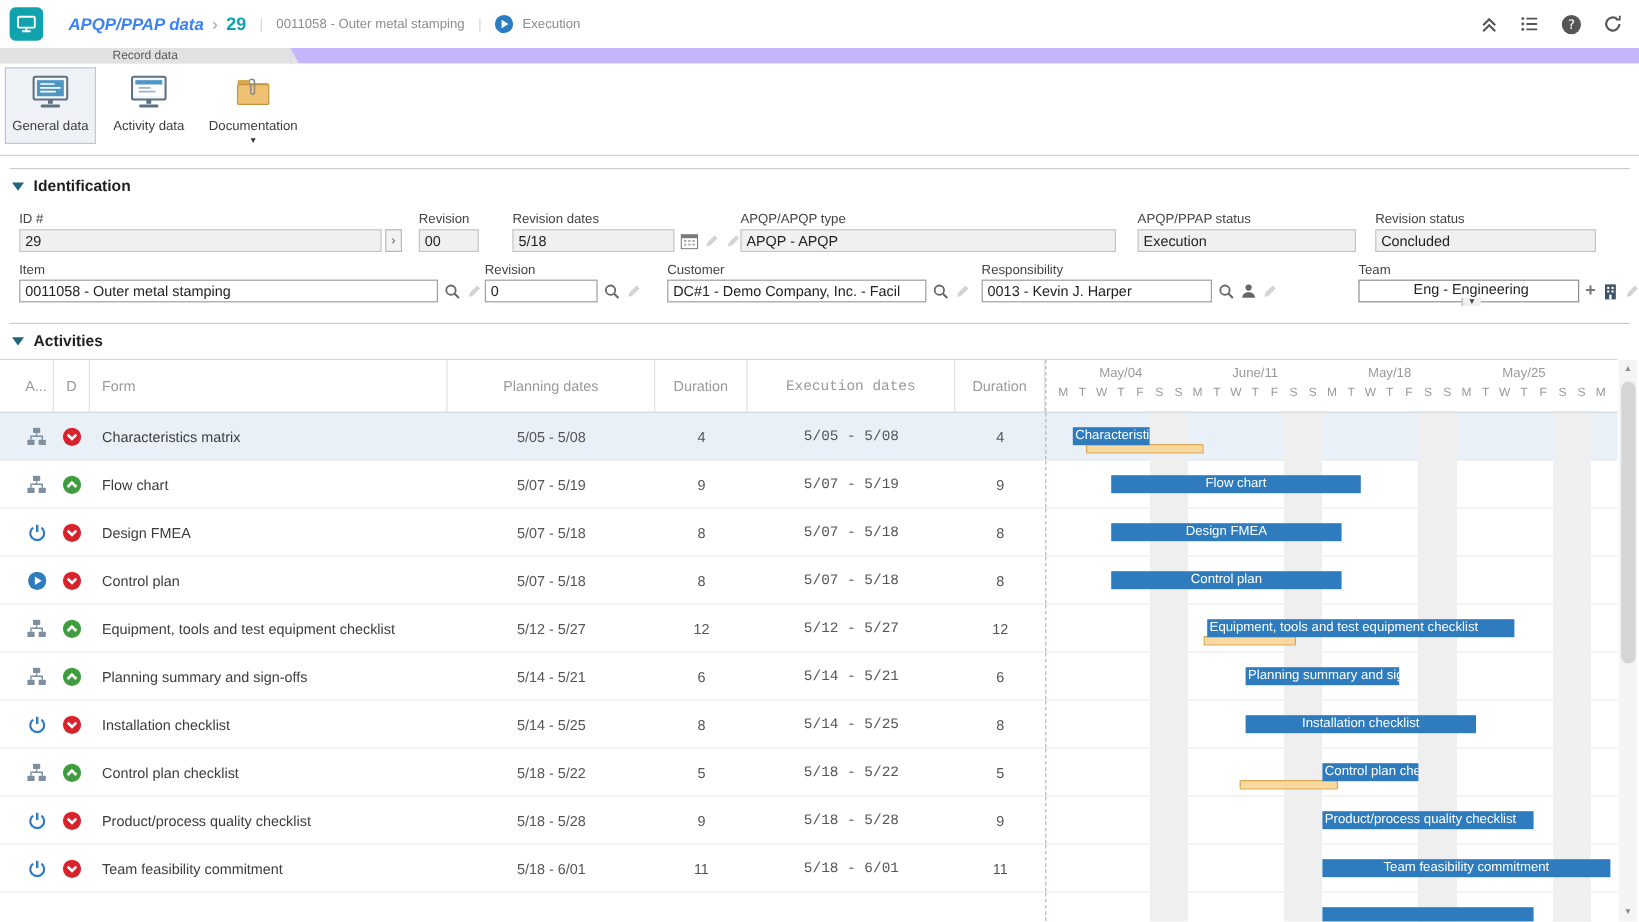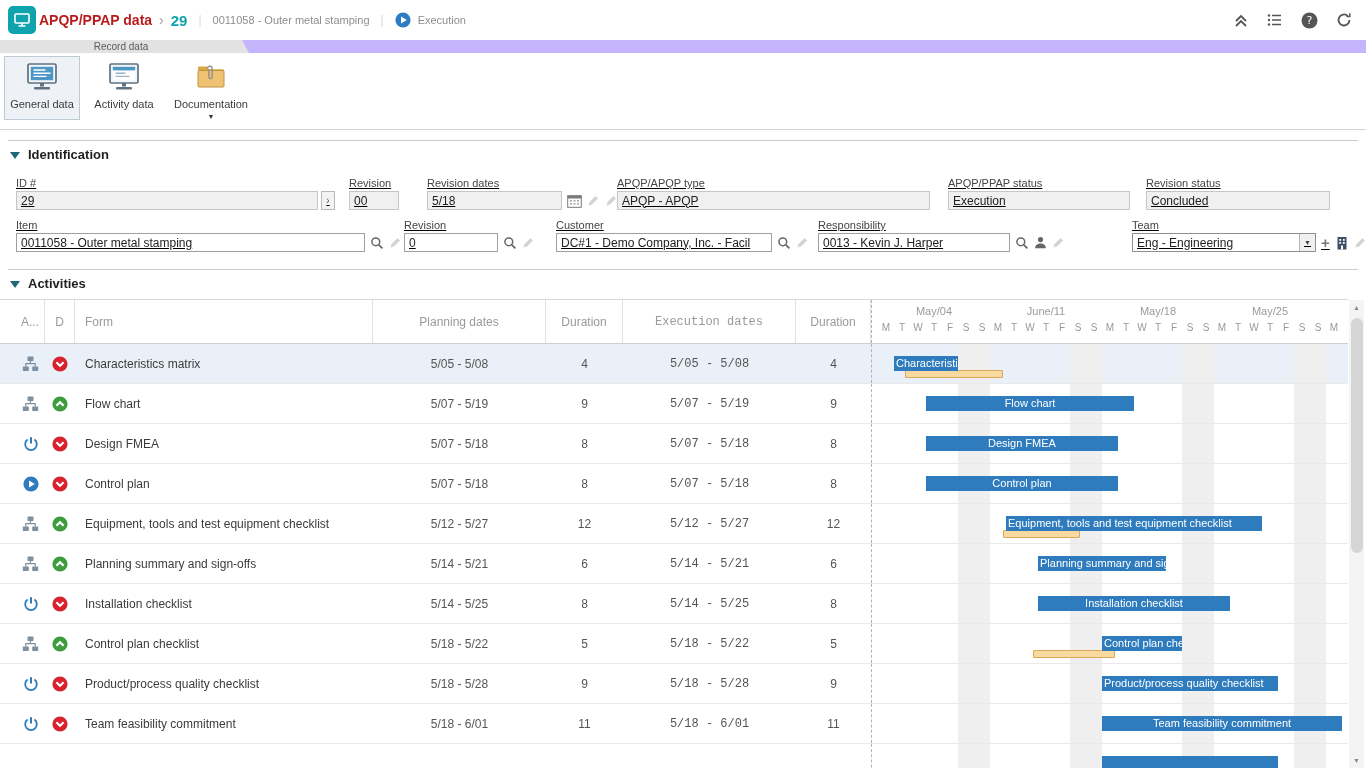--- a/index.html
+++ b/index.html
@@ -5,21 +5,21 @@
   * { margin:0; padding:0; box-sizing:border-box; }
   html,body { width:1366px; height:768px; overflow:hidden; background:#fff;
               font-family:"Liberation Sans", sans-serif; }
   .page { position:absolute; top:0; left:0; width:1366px; height:768px; overflow:hidden; background:#fff; }
 
   
   .topbar { position:absolute; top:0; left:0; width:1366px; height:40px; background:#fff;
             display:flex; align-items:center; padding:0 14px 0 8px; }
   .logo { width:28px; height:28px; border-radius:5px; background:#10a3ad; flex:0 0 auto;
           display:flex; align-items:center; justify-content:center; }
-  .app-title { font-size:14px; font-weight:bold; color:#b91c1c; margin-left:3px; white-space:nowrap; }
+  .app-title { font-size:14px; font-weight:bold; color:#3b82f6; margin-left:21px; white-space:nowrap;font-style:italic; }
   .crumb-sep { color:#9e9e9e; margin:0 7px; font-size:14px; }
   .record-id { color:#10a3ad; font-weight:bold; font-size:15px; }
   .pipe { color:#d9d9d9; margin:0 11px; font-size:12px; }
   .muted { color:#8d8d8d; font-size:11px; white-space:nowrap; }
   .exec-badge { display:flex; align-items:center; gap:7px; }
   .topbar-icons { margin-left:auto; display:flex; gap:18px; align-items:center; }
   .tico { display:flex; align-items:center; justify-content:center; cursor:pointer; }
 
   
   .tabstrip { position:absolute; top:40px; left:0; width:1366px; height:13px; background:#c4b5fd; }
@@ -41,33 +41,33 @@
   .ddcaret { font-size:7px; color:#333; line-height:5px; }
 
   
   .secline { position:absolute; left:8px; width:1350px; height:1px; background:#ccc; }
   .sectitle { position:absolute; left:10px; display:flex; gap:8px; align-items:center;
               font-size:13px; font-weight:bold; color:#1f1f1f; }
   .tri { width:0; height:0; border-left:5px solid transparent; border-right:5px solid transparent;
          border-top:7px solid #20677a; margin-top:2px; }
 
   
-  .field { position:absolute;text-decoration:underline; }
+  .field { position:absolute; }
   .field label { display:block; font-size:11px; color:#444; margin-bottom:2px; white-space:nowrap; }
   .frow { display:flex; align-items:center; gap:3px; }
   .inp { height:19px; border:1px solid #9f9f9f; background:#fff; font-size:12px; color:#222;
          padding:0 4px; font-family:inherit; outline:none; }
   .inp.ro { background:#f0f0f0; border-color:#c6c6c6; }
   .mini-btn { width:14px; height:19px; border:1px solid #b9b9b9; background:#f3f3f3; color:#555;
               font-size:10px; display:flex; align-items:center; justify-content:center; padding:0; cursor:pointer; }
   .ficon { display:flex; align-items:center; margin-left:2px; cursor:pointer; }
   .ficon.dim { opacity:.45; }
   .plus { font-size:15px; color:#777; font-weight:bold; line-height:14px; }
   .selwrap { height:19px; border:1px solid #8f8f8f; background:#fff; display:flex; align-items:center;
-             justify-content:space-between; padding-left:4px; font-size:12px; color:#222; cursor:pointer; }
+             justify-content:space-between; padding-left:4px; font-size:12px; color:#222; cursor:pointer;flex-direction:column; }
   .selbtn { width:16px; height:17px; background:#f0f0f0; border-left:1px solid #b5b5b5; font-size:7px;
             color:#444; display:flex; align-items:center; justify-content:center; }
 
   
   .acts { position:absolute; top:299px; left:0; width:1348px; }
   .ahead { display:flex; height:45px; border-top:1px solid #d7d7d7; border-bottom:1px solid #cfcfcf;
            background:#fff; }
   .hc { display:flex; align-items:center; justify-content:center; border-right:1px solid #e2e2e2;
         color:#9a9a9a; font-size:12px; overflow:hidden; white-space:nowrap; }
   .hc.nob { border-right:none; }

